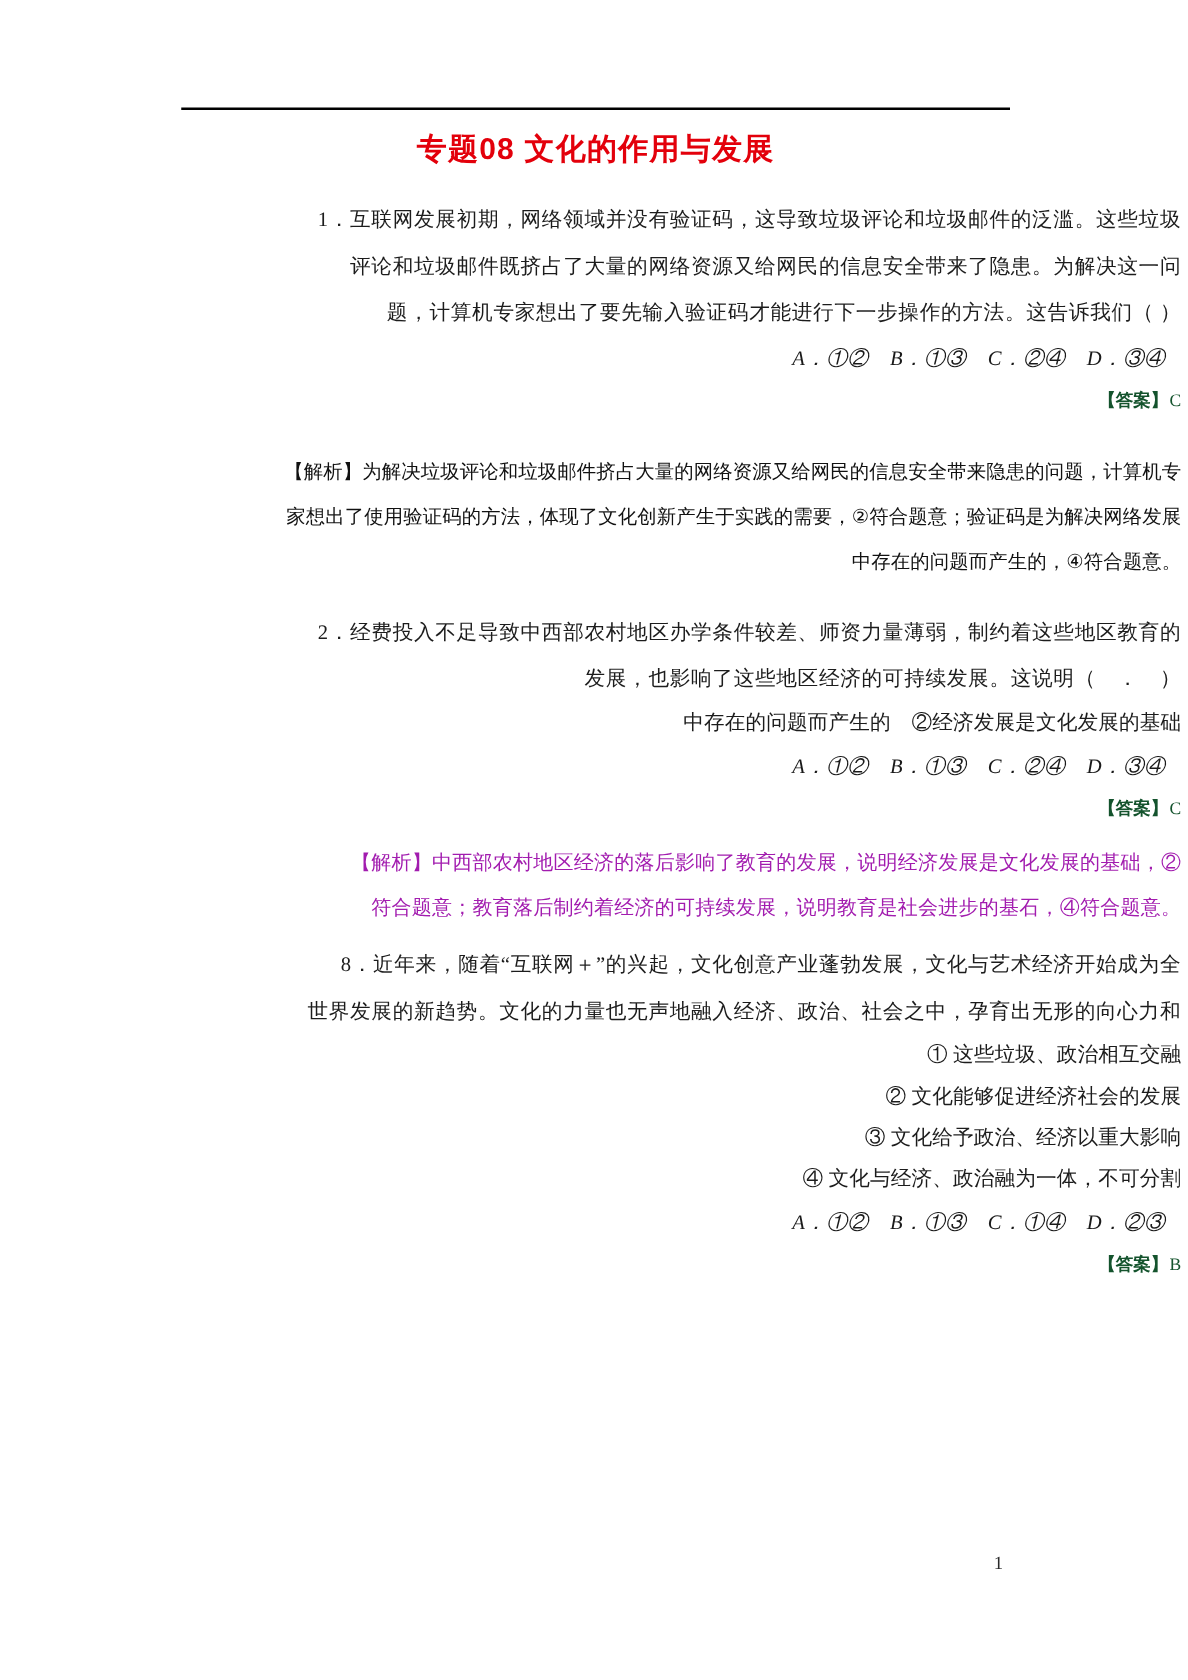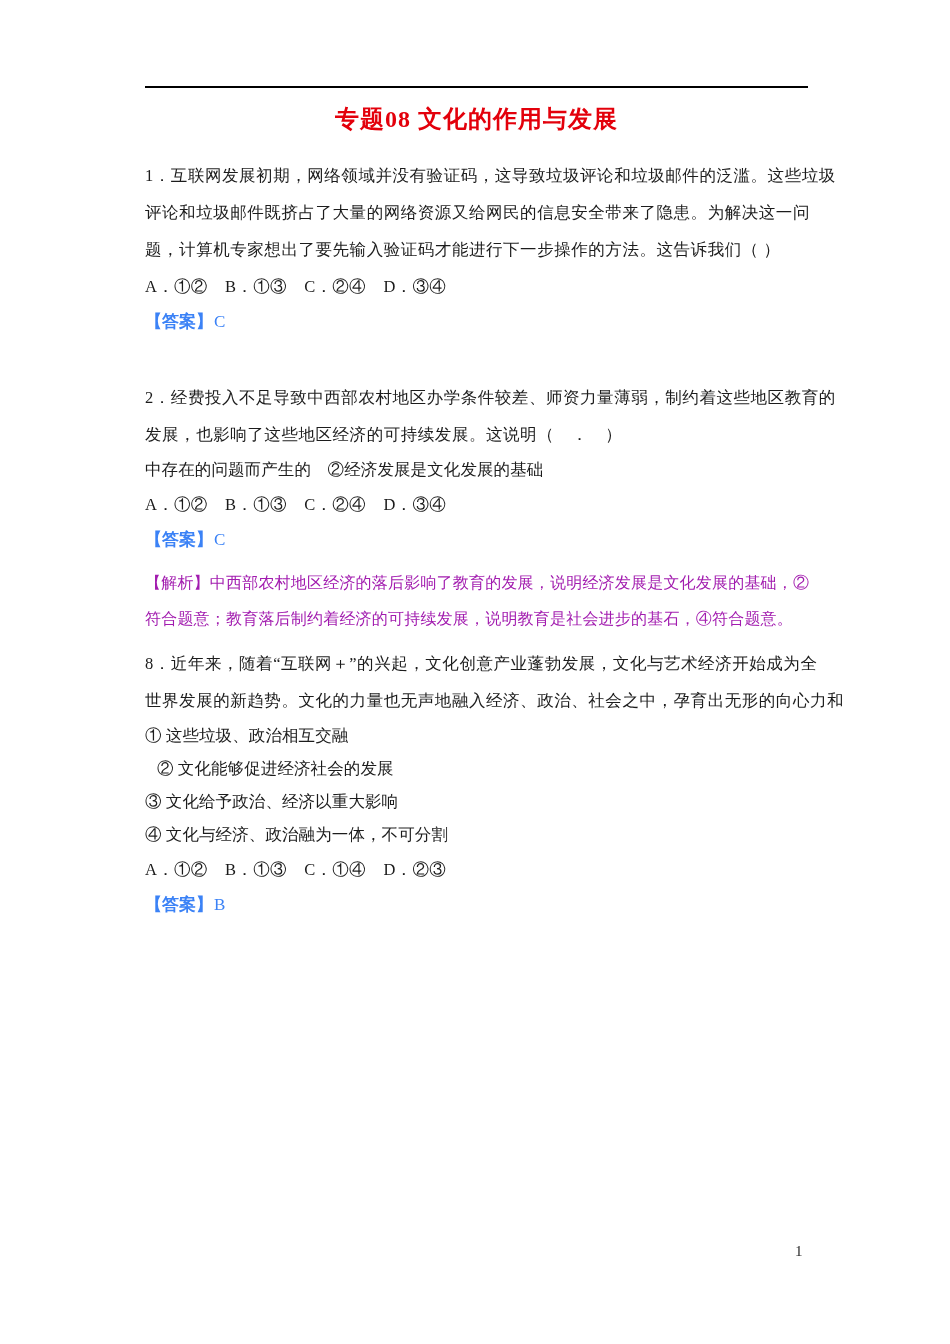--- a/index.html
+++ b/index.html
@@ -39,60 +39,60 @@
   .doc-title {
     position: absolute;
     left: 145px;
     top: 103px;
     width: 663px;
     text-align: center;
     font-size: 24px;
     font-weight: bold;
     letter-spacing: 1px;
     color: #e3000b;
-    font-family: Liberation Serif, serif;
+    font-family: Liberation Sans, sans-serif;
     white-space: nowrap;
   }
 
   
   .content {
     position: absolute;
     left: 145px;
     top: 157px;
     width: 800px;
   }
 
   
-  .q-block { margin: 0 0 0 0; }
+  .q-block { margin: 0 0 0 0; text-align: right; }
 
   .line {
     font-size: 16.5px;
     line-height: 37px;
     color: #1c1c1c;
     white-space: nowrap;
     letter-spacing: 0.1px;
   }
 
   
   .stem .line { letter-spacing: 0.55px; }
 
   .opts .line { line-height: 33px; }
 
   .choices {
     font-size: 16.5px;
     line-height: 37px;
     letter-spacing: 0.3px;
     white-space: nowrap;
   }
-  .choices .ch { margin-right: 13px; }
+  .choices .ch { margin-right: 13px; font-style: italic; }
 
   .answer {
-    font-size: 17px;
+    font-size: 14px;
     line-height: 34px;
-    color: #3b82f6;
+    color: #14532d;
     white-space: nowrap;
   }
   .answer .tag {
     font-weight: bold;
   }
   .answer .val {
     font-family: "Liberation Serif", serif;
     padding-left: 1px;
   }
 
@@ -152,20 +152,25 @@
       <div class="choices">
         <span class="ch">A．①②</span>
         <span class="ch">B．①③</span>
         <span class="ch">C．②④</span>
         <span class="ch">D．③④</span>
       </div>
       <div class="answer">
         <span class="tag">【答案】</span><span class="val">C</span>
       </div>
       <div class="sp-20"></div>
+      <div class="explain-hei">
+        <div>【解析】为解决垃圾评论和垃圾邮件挤占大量的网络资源又给网民的信息安全带来隐患的问题，计算机专</div>
+        <div>家想出了使用验证码的方法，体现了文化创新产生于实践的需要，②符合题意；验证码是为解决网络发展</div>
+        <div>中存在的问题而产生的，④符合题意。</div>
+      </div>
     </div>
 
     <div class="sp-20"></div>
 
     <div class="q-block">
       <div class="stem">
         <div class="line">2．经费投入不足导致中西部农村地区办学条件较差、师资力量薄弱，制约着这些地区教育的</div>
         <div class="line">发展，也影响了这些地区经济的可持续发展。这说明（　．　）</div>
       </div>
       <div class="opts">

